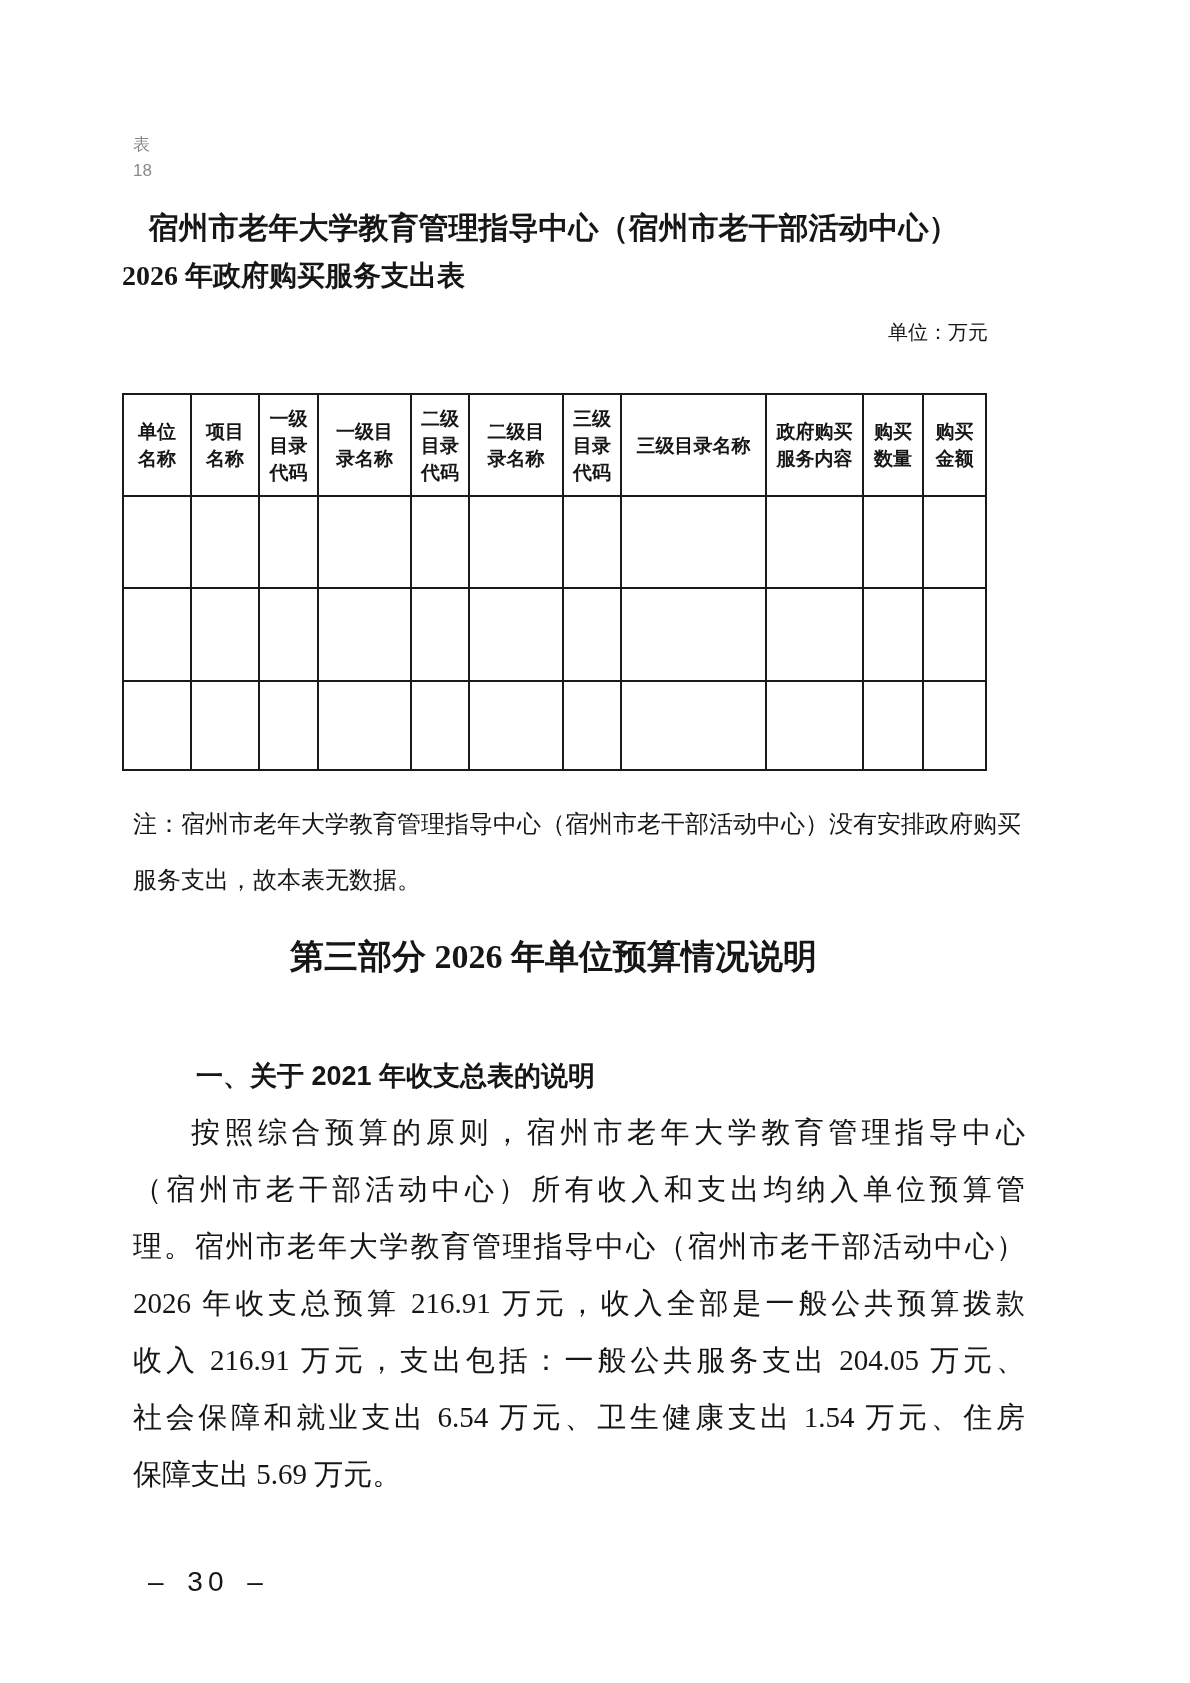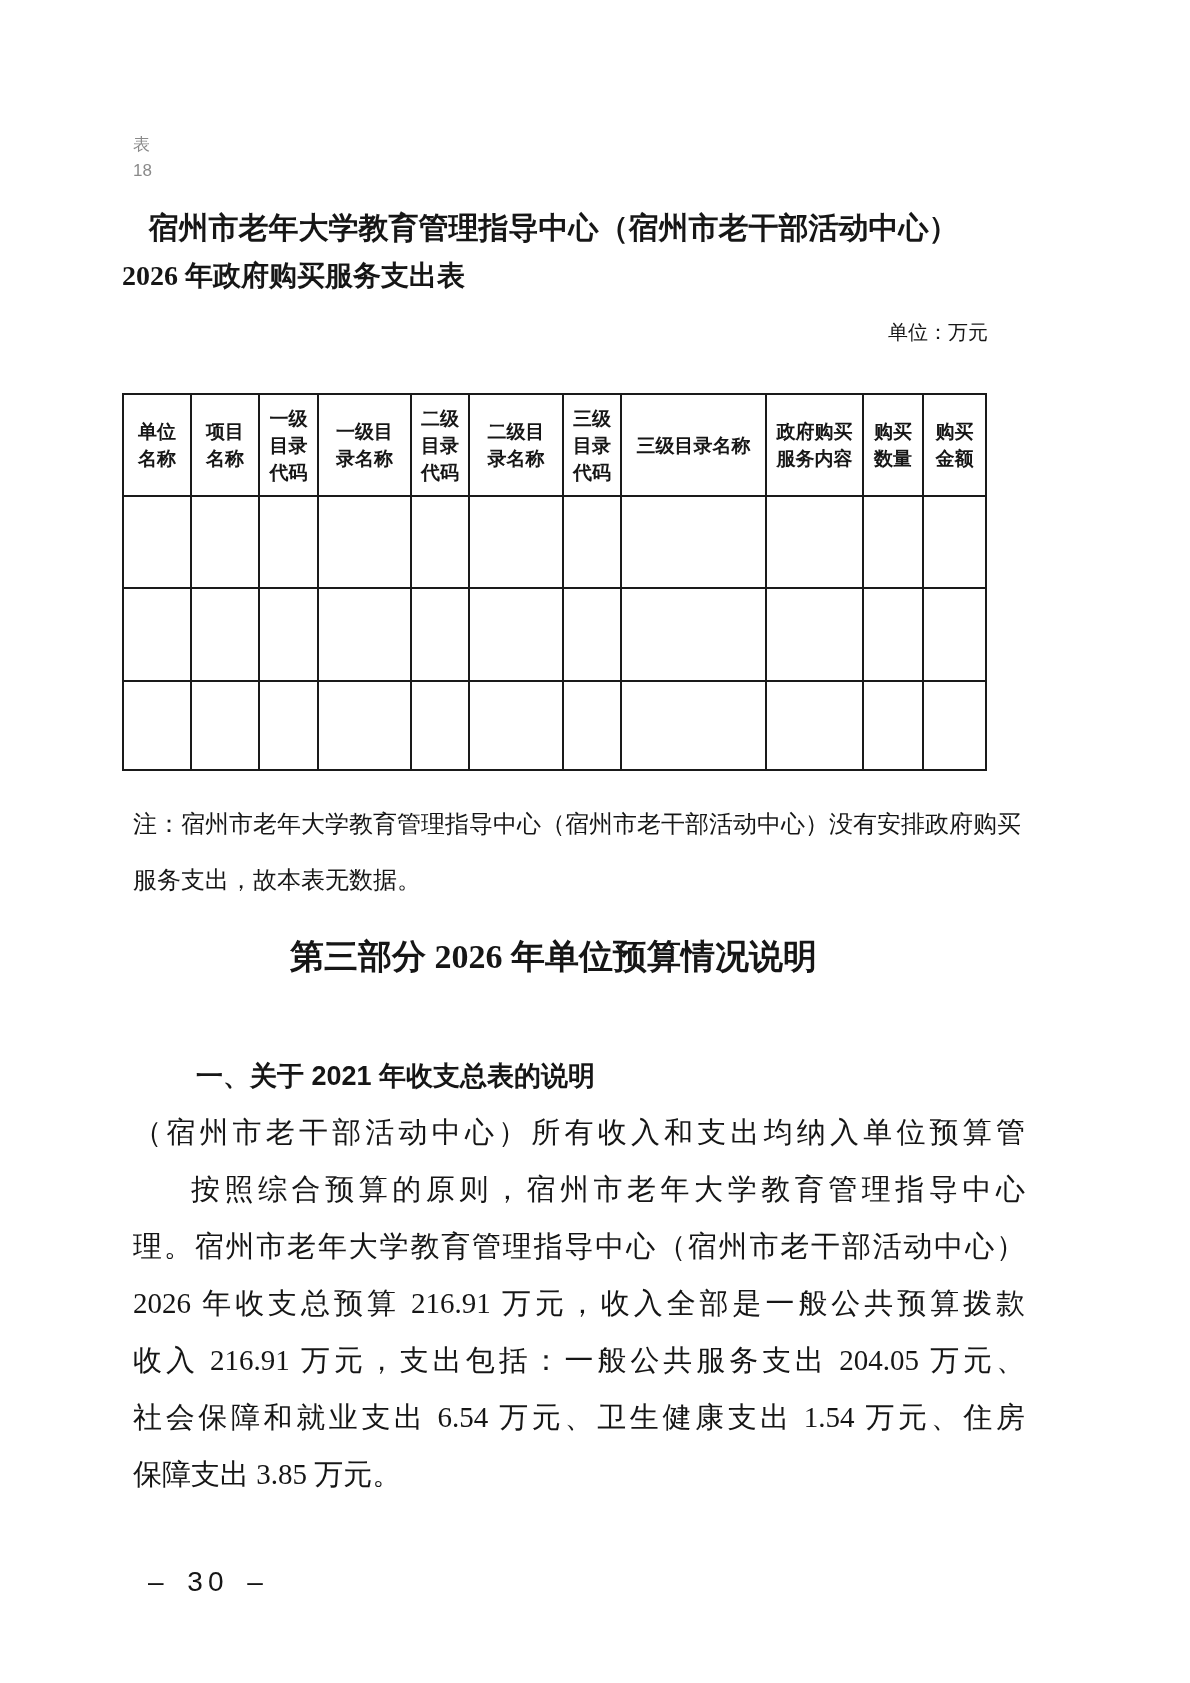--- a/index.html
+++ b/index.html
@@ -182,24 +182,24 @@
 
   <div class="note">
     <div class="note-line">注：宿州市老年大学教育管理指导中心（宿州市老干部活动中心）没有安排政府购买</div>
     <div class="note-line">服务支出，故本表无数据。</div>
   </div>
 
   <div class="sec-heading">第三部分 2026 年单位预算情况说明</div>
   <div class="sub-heading">一、关于 2021 年收支总表的说明</div>
 
   <div class="para">
+    <div class="para-line first">按照综合预算的原则，宿州市老年大学教育管理指导中心</div>
     <div class="para-line">（宿州市老干部活动中心）所有收入和支出均纳入单位预算管</div>
-    <div class="para-line first">按照综合预算的原则，宿州市老年大学教育管理指导中心</div>
     <div class="para-line">理。宿州市老年大学教育管理指导中心（宿州市老干部活动中心）</div>
     <div class="para-line">2026 年收支总预算 216.91 万元，收入全部是一般公共预算拨款</div>
     <div class="para-line">收入 216.91 万元，支出包括：一般公共服务支出 204.05 万元、</div>
     <div class="para-line">社会保障和就业支出 6.54 万元、卫生健康支出 1.54 万元、住房</div>
-    <div class="para-line last">保障支出 3.85 万元。</div>
+    <div class="para-line last">保障支出 5.69 万元。</div>
   </div>
 
   <div class="page-number">– 30 –</div>
 
 </div>
 
 </body></html>

